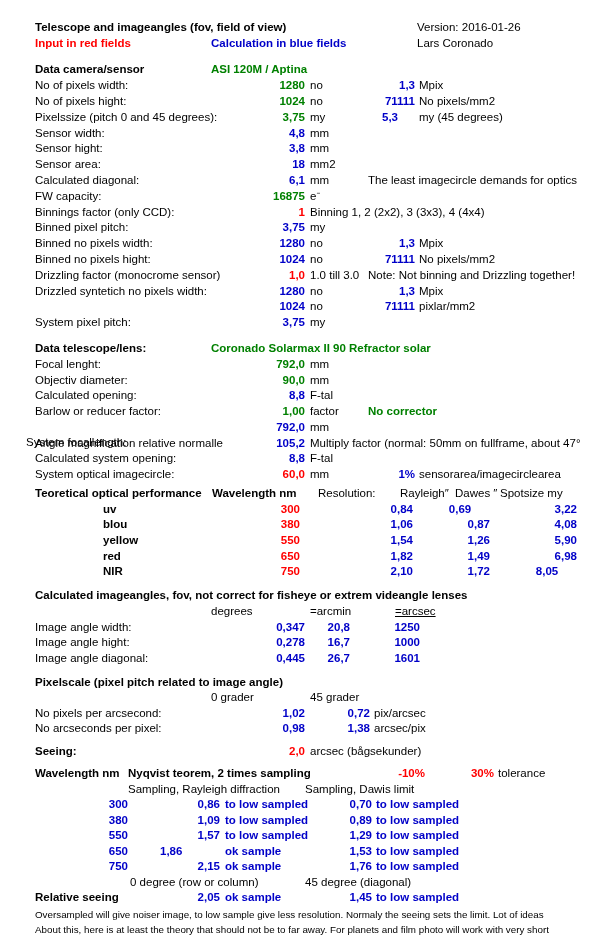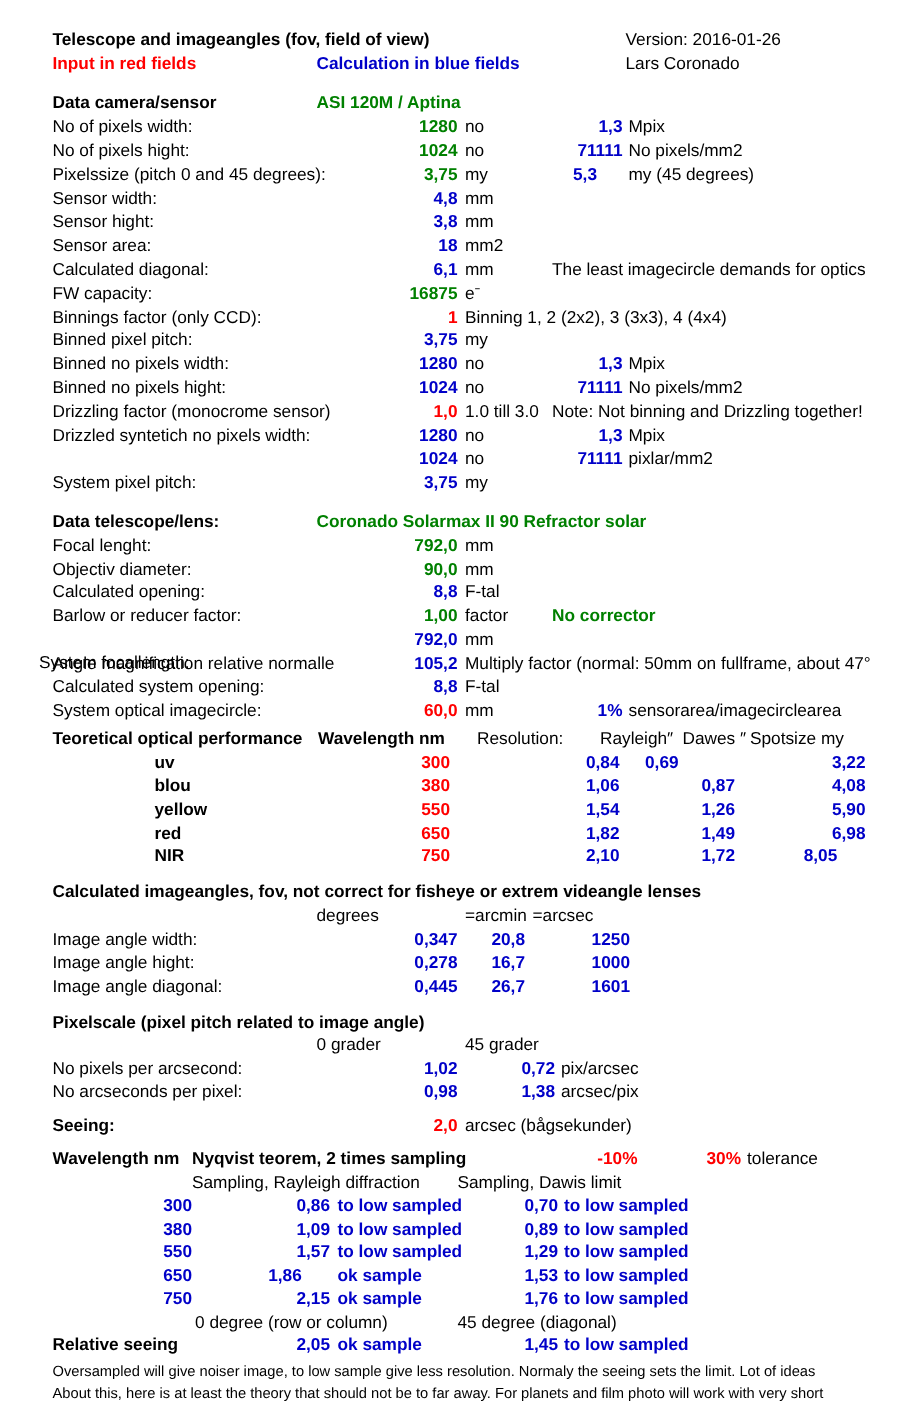--- a/index.html
+++ b/index.html
@@ -188,21 +188,21 @@
       <span class="cell s-h" style="left: 212px;">Wavelength nm</span>
       <span class="cell s-k" style="left: 318px;">Resolution:</span>
       <span class="cell s-k" style="left: 400px;">Rayleigh″</span>
       <span class="cell s-k" style="left: 455px;">Dawes ″</span>
       <span class="cell s-k" style="left: 500px;">Spotsize my</span>
     </div>
     <div class="row" style="top: 502px;">
       <span class="cell s-h" style="left: 103px;">uv</span>
       <span class="cell s-vr" style="left: 240px; width: 60px; text-align: right;">300</span>
       <span class="cell s-vb" style="left: 353px; width: 60px; text-align: right;">0,84</span>
-      <span class="cell s-vb" style="left: 430px; width: 60px; text-align: left;">0,69</span>
+      <span class="cell s-vb" style="left: 430px; width: 60px; text-align: center;">0,69</span>
       <span class="cell s-vb" style="left: 517px; width: 60px; text-align: right;">3,22</span>
     </div>
     <div class="row" style="top: 517px;">
       <span class="cell s-h" style="left: 103px;">blou</span>
       <span class="cell s-vr" style="left: 240px; width: 60px; text-align: right;">380</span>
       <span class="cell s-vb" style="left: 353px; width: 60px; text-align: right;">1,06</span>
       <span class="cell s-vb" style="left: 430px; width: 60px; text-align: right;">0,87</span>
       <span class="cell s-vb" style="left: 517px; width: 60px; text-align: right;">4,08</span>
     </div>
     <div class="row" style="top: 533px;">
@@ -225,21 +225,21 @@
       <span class="cell s-vb" style="left: 353px; width: 60px; text-align: right;">2,10</span>
       <span class="cell s-vb" style="left: 430px; width: 60px; text-align: right;">1,72</span>
       <span class="cell s-vb" style="left: 517px; width: 60px; text-align: center;">8,05</span>
     </div>
     <div class="row" style="top: 588px;">
       <span class="cell s-h" style="left: 35px;">Calculated imageangles, fov, not correct for fisheye or extrem videangle lenses</span>
     </div>
     <div class="row" style="top: 604px;">
       <span class="cell s-k" style="left: 211px;">degrees</span>
       <span class="cell s-k" style="left: 310px;">=arcmin</span>
-      <span class="cell s-k" style="left: 355px;">=arcsec</span>
+      <span class="cell s-k" style="left: 395px; text-decoration: underline;">=arcsec</span>
     </div>
     <div class="row" style="top: 620px;">
       <span class="cell s-k" style="left: 35px;">Image angle width:</span>
       <span class="cell s-vb" style="left: 235px; width: 70px; text-align: right;">0,347</span>
       <span class="cell s-vb" style="left: 290px; width: 60px; text-align: right;">20,8</span>
       <span class="cell s-vb" style="left: 360px; width: 60px; text-align: right;">1250</span>
     </div>
     <div class="row" style="top: 635px;">
       <span class="cell s-k" style="left: 35px;">Image angle hight:</span>
       <span class="cell s-vb" style="left: 235px; width: 70px; text-align: right;">0,278</span>
@@ -303,21 +303,21 @@
     </div>
     <div class="row" style="top: 828px;">
       <span class="cell s-vb" style="left: 68px; width: 60px; text-align: right;">550</span>
       <span class="cell s-vb" style="left: 160px; width: 60px; text-align: right;">1,57</span>
       <span class="cell s-vb" style="left: 225px;">to low sampled</span>
       <span class="cell s-vb" style="left: 312px; width: 60px; text-align: right;">1,29</span>
       <span class="cell s-vb" style="left: 376px;">to low sampled</span>
     </div>
     <div class="row" style="top: 844px;">
       <span class="cell s-vb" style="left: 68px; width: 60px; text-align: right;">650</span>
-      <span class="cell s-vb" style="left: 160px; width: 60px; text-align: center;">1,86</span>
+      <span class="cell s-vb" style="left: 160px; width: 60px; text-align: left;">1,86</span>
       <span class="cell s-vb" style="left: 225px;">ok sample</span>
       <span class="cell s-vb" style="left: 312px; width: 60px; text-align: right;">1,53</span>
       <span class="cell s-vb" style="left: 376px;">to low sampled</span>
     </div>
     <div class="row" style="top: 859px;">
       <span class="cell s-vb" style="left: 68px; width: 60px; text-align: right;">750</span>
       <span class="cell s-vb" style="left: 160px; width: 60px; text-align: right;">2,15</span>
       <span class="cell s-vb" style="left: 225px;">ok sample</span>
       <span class="cell s-vb" style="left: 312px; width: 60px; text-align: right;">1,76</span>
       <span class="cell s-vb" style="left: 376px;">to low sampled</span>

